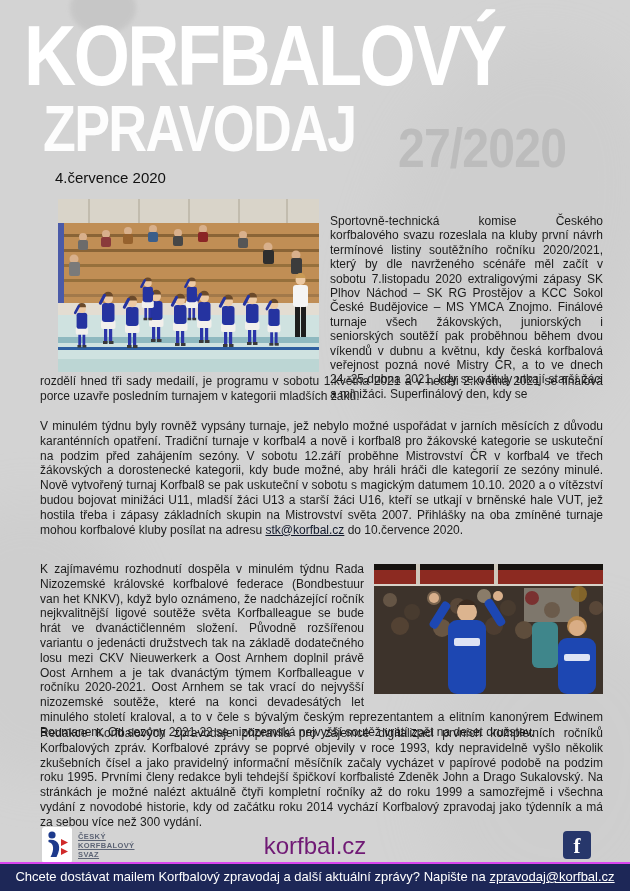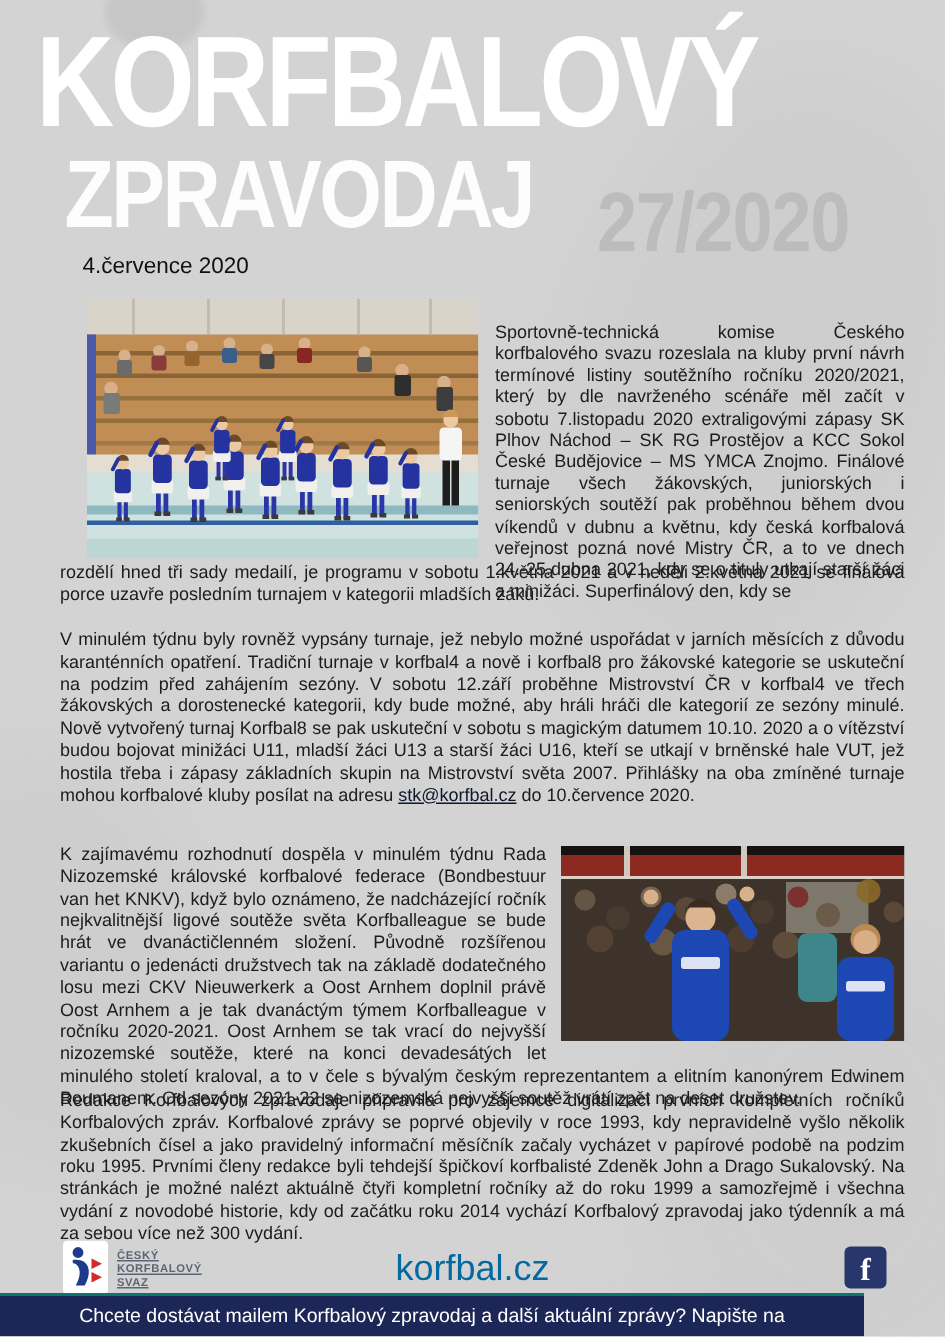--- a/index.html
+++ b/index.html
@@ -42,28 +42,28 @@
   .link{color:#0f172a;text-decoration:underline;cursor:pointer;}
 
   .photo1{position:absolute;left:58px;top:199px;width:261px;height:173px;overflow:hidden;}
   .photo2{float:right;width:229px;height:130px;margin:2px 0 6px 10px;overflow:hidden;}
   .photo1 svg,.photo2 svg{display:block;}
 
   .footer-logo{position:absolute;left:42px;top:827px;display:flex;align-items:center;gap:6px;}
   .logo-card{width:30px;height:36px;}
   .logo-text{font-size:7.5px;font-weight:bold;color:#5d6475;line-height:9px;letter-spacing:.4px;text-decoration:underline;}
   .site{position:absolute;left:0;top:832px;width:630px;text-align:center;
-        font-size:24px;color:#0369a1;cursor:pointer;}
+        font-size:24px;color:#701a75;cursor:pointer;}
   .fb{position:absolute;left:563px;top:831px;width:28px;height:28px;border-radius:4px;
       background:#27376b;color:#fff;font-weight:bold;font-size:21px;
       display:flex;align-items:flex-end;justify-content:center;line-height:26px;cursor:pointer;
       font-family:"Liberation Serif","DejaVu Serif",serif;}
   .bottombar{
-    position:absolute;left:0;bottom:0;width:576px;height:27px;
-    background:#1d2757;border-top:2px solid #0f766e;
+    position:absolute;left:0;bottom:0;width:630px;height:27px;
+    background:#1d2757;border-top:2px solid #d946ef;
     color:#ffffff;font-size:13px;text-align:center;line-height:26px;
   }
   .bottombar .link{color:#ffffff;}
 </style>
 </head>
 <body>
 
 <div class="page">
 
   <div class="wm wm-ball"></div>

